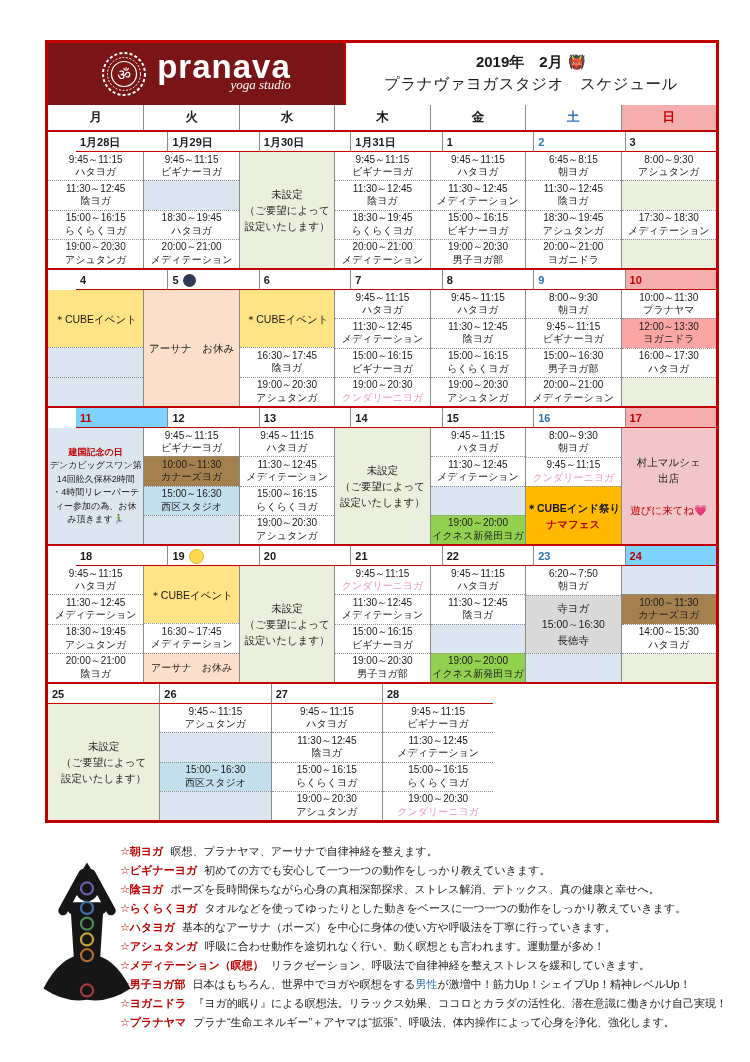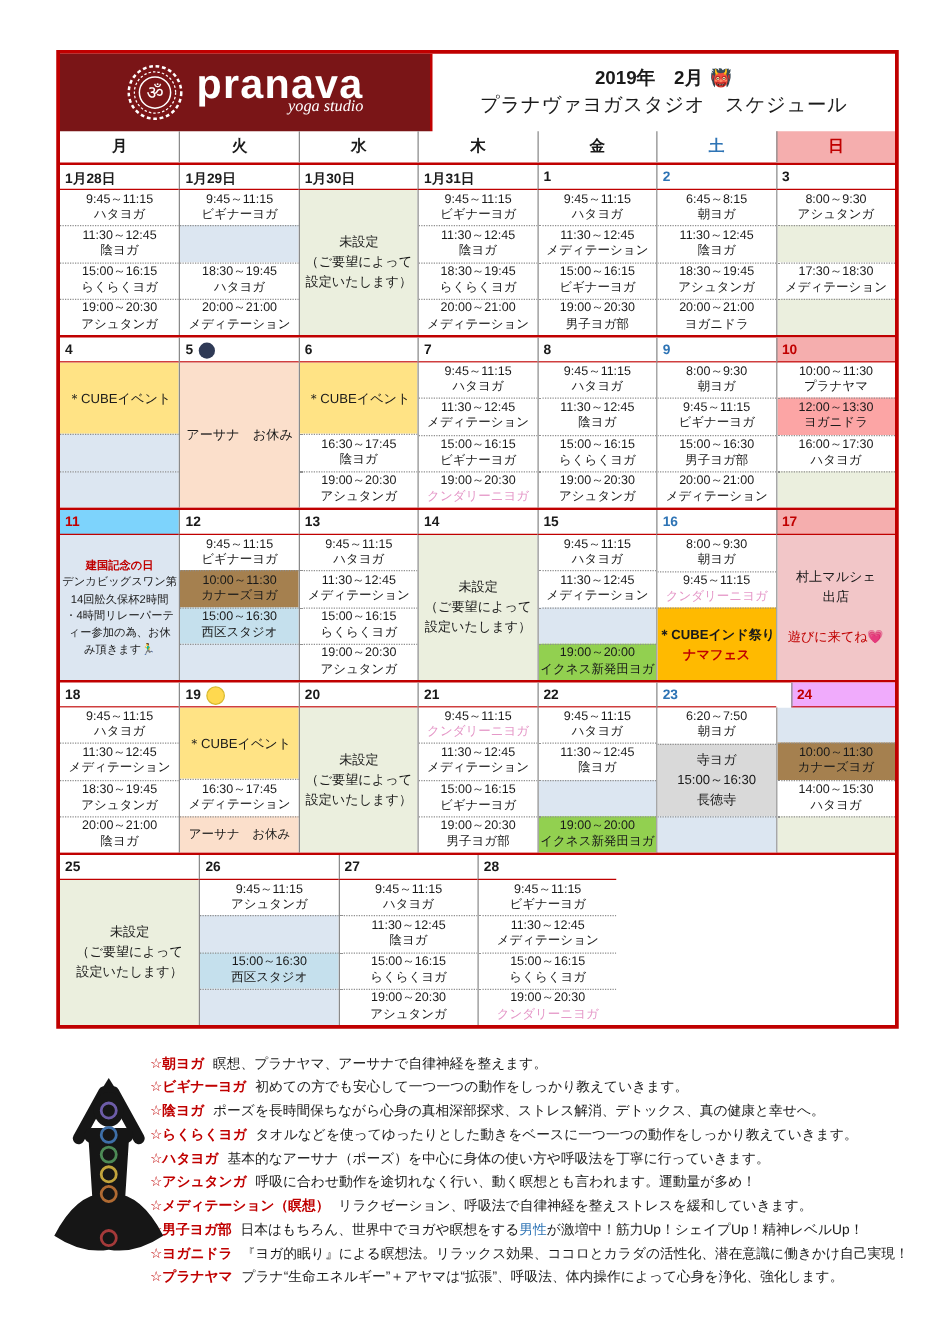--- a/index.html
+++ b/index.html
@@ -11,21 +11,21 @@
   .brand{color:#fff;font-weight:bold;font-size:33px;letter-spacing:1px;line-height:24px;}
   .brand-sub{color:#fff;font-style:italic;font-family:"Liberation Serif","DejaVu Serif",serif;font-size:13px;text-align:right;margin-top:-2px;}
   .title-box{flex:1;display:flex;flex-direction:column;align-items:center;justify-content:center;gap:2px;border-left:2px solid #C00000;}
   .title-l1{font-size:15px;font-weight:bold;}
   .title-l2{font-size:15.5px;font-weight:normal;letter-spacing:0.5px;}
   .oni{margin-left:6px;font-size:14px;}
   .wdr{display:grid;grid-template-columns:repeat(7,1fr);height:25px;}
   .wd{display:flex;align-items:center;justify-content:center;font-weight:bold;font-size:12.5px;}
   .blft{border-left:1px solid #8a8a8a;}
   .week{border-top:2px solid #C00000;}
-  .drow{display:grid;grid-template-columns:repeat(7,1fr);height:20px;}
+  .drow{display:grid;grid-template-columns:repeat(7,1fr);height:20px;padding-left:28px;}
   .crow{display:grid;grid-template-columns:repeat(7,1fr);height:116px;}
   .date-cell{display:flex;align-items:center;gap:4px;padding:1px 0 0 4px;font-weight:bold;font-size:11px;border-bottom:1px solid #C00000;overflow:hidden;}
   .day-cell{display:flex;flex-direction:column;overflow:hidden;}
   .seg{flex:1 1 0;display:flex;flex-direction:column;align-items:center;justify-content:center;text-align:center;min-height:0;}
   .seg.sp2{flex:2 1 0}.seg.sp4{flex:4 1 0}
   .seg.sep{border-top:1px dotted #8f8f8f;}
   .seg-line{font-size:10px;line-height:12.5px;white-space:nowrap;}
   .seg.lg .seg-line{font-size:10.5px;line-height:16px;}
   .seg.sm .seg-line{font-size:9px;line-height:13.5px;}
   .bold{font-weight:bold;}
@@ -460,21 +460,21 @@
             </div>
             <div class="date-cell blft">
               <span style="color: rgb(26, 26, 26);">21</span>
             </div>
             <div class="date-cell blft">
               <span style="color: rgb(26, 26, 26);">22</span>
             </div>
             <div class="date-cell blft">
               <span style="color: rgb(46, 116, 181);">23</span>
             </div>
-            <div class="date-cell blft" style="background: #f0abfc; margin-left: 12px;">
+            <div class="date-cell blft" style="background: #7dd3fc;">
               <span style="color: rgb(192, 0, 0);">24</span>
             </div>
           </div>
           <div class="crow">
             <div class="day-cell">
               <div class="seg sp1" style="background: rgb(255, 255, 255);">
                 <div class="seg-line">9:45～11:15</div>
                 <div class="seg-line">ハタヨガ</div>
               </div>
               <div class="seg sp1 sep" style="background: rgb(255, 255, 255);">

